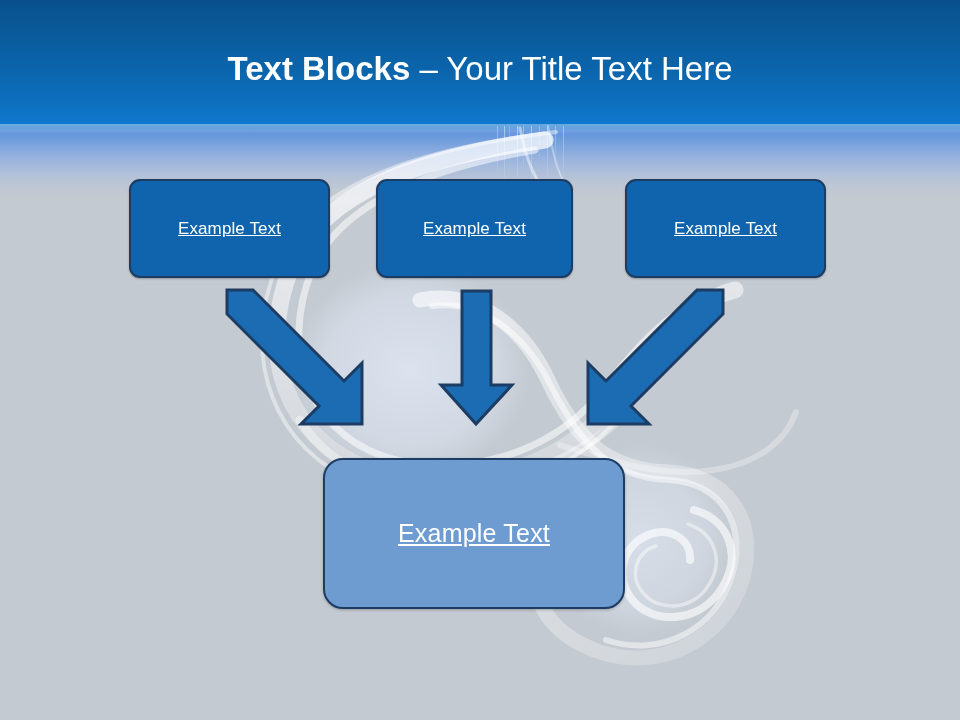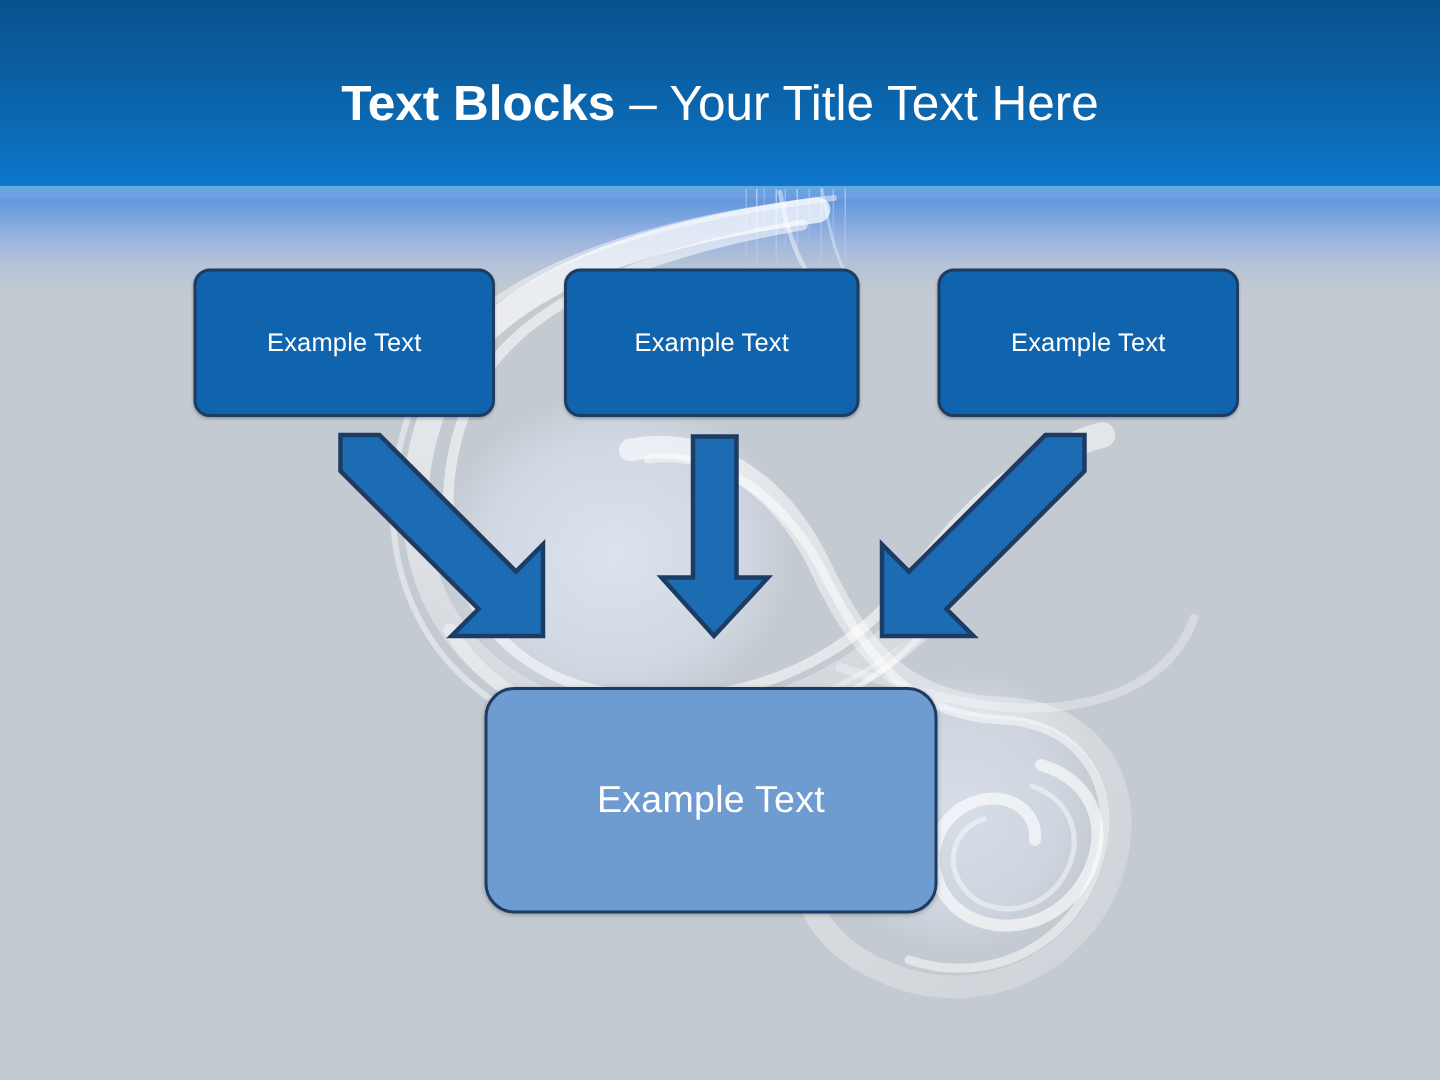--- a/index.html
+++ b/index.html
@@ -74,20 +74,21 @@
   
   .node {
     position: absolute;
     box-sizing: border-box;
     display: flex;
     align-items: center;
     justify-content: center;
     text-align: left;
     color: #ffffff;
     border: 2px solid #1d3c63;
+    text-decoration: underline;
   }
   .node-top {
     background: #1064ad;
     border-radius: 11px;
     font-size: 17px;
     letter-spacing: .1px;
     box-shadow: 0 1px 2px rgba(0,0,0,0.25);
   }
   .node-bottom {
     background: #6e9bd0;

